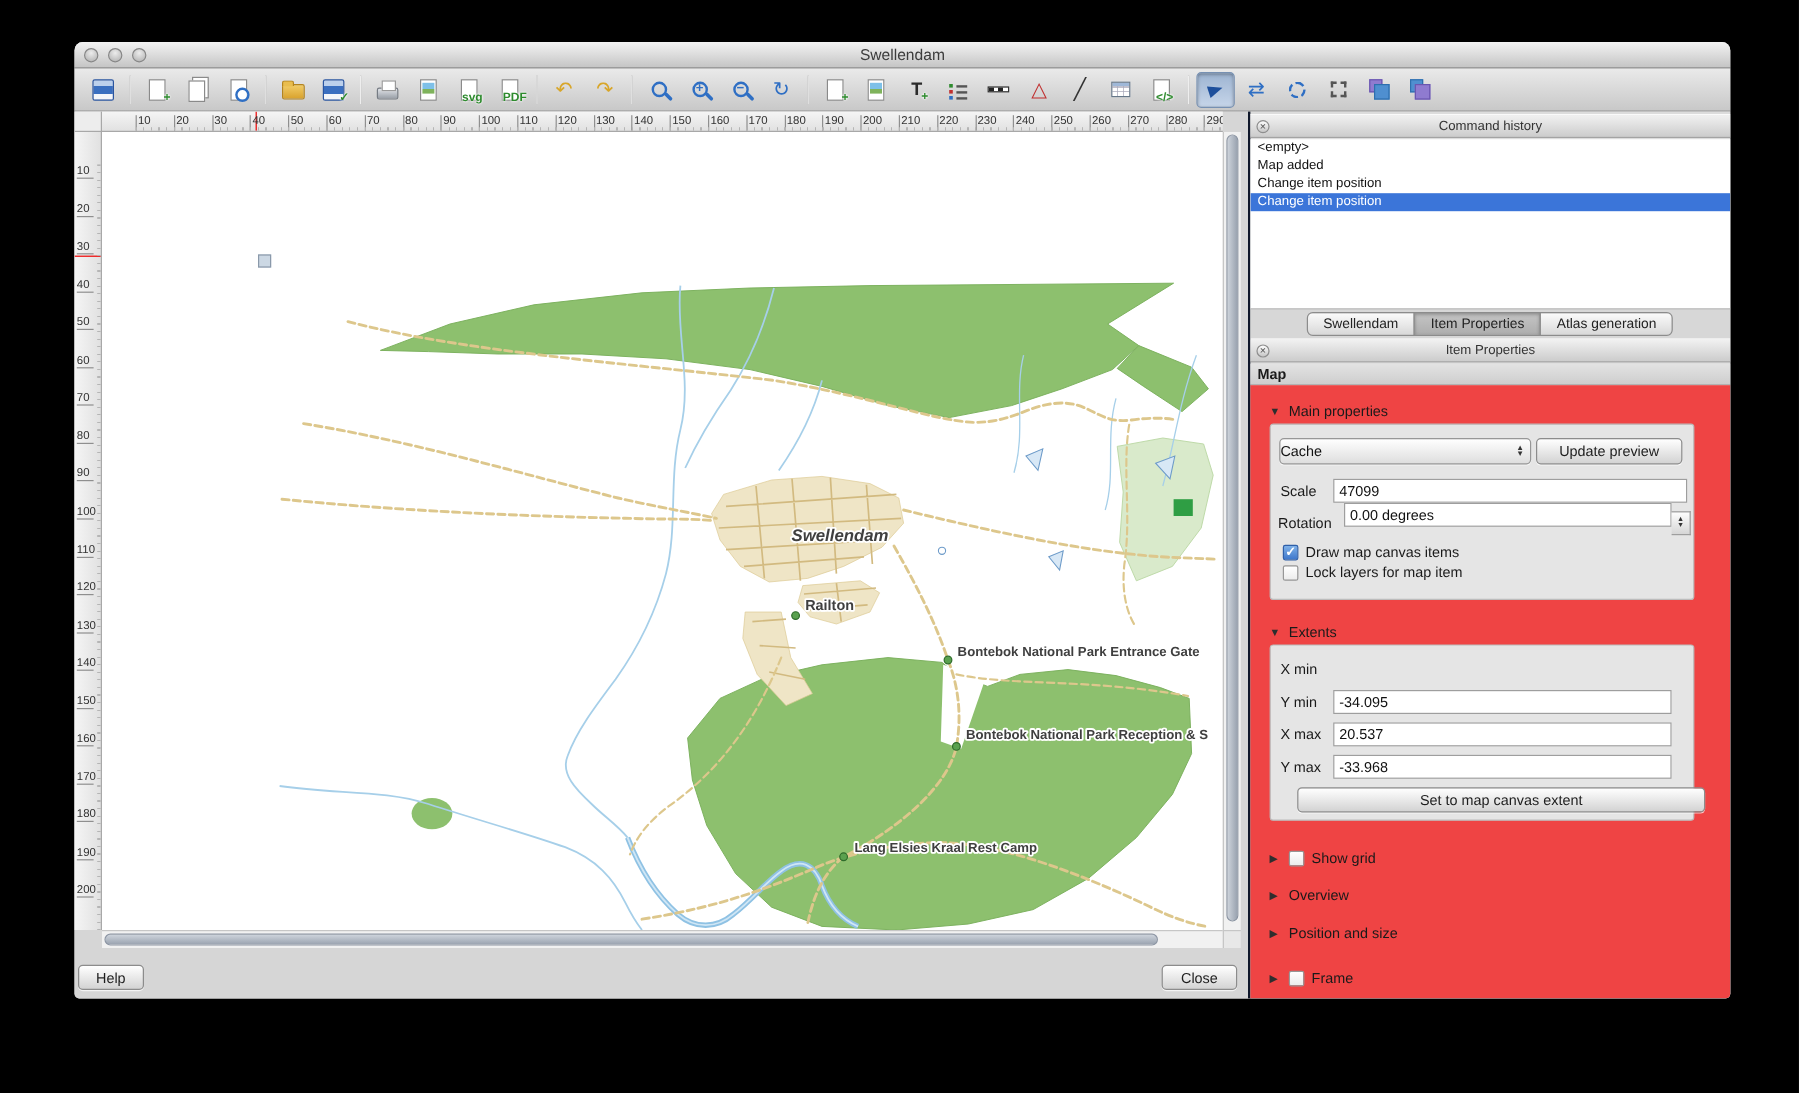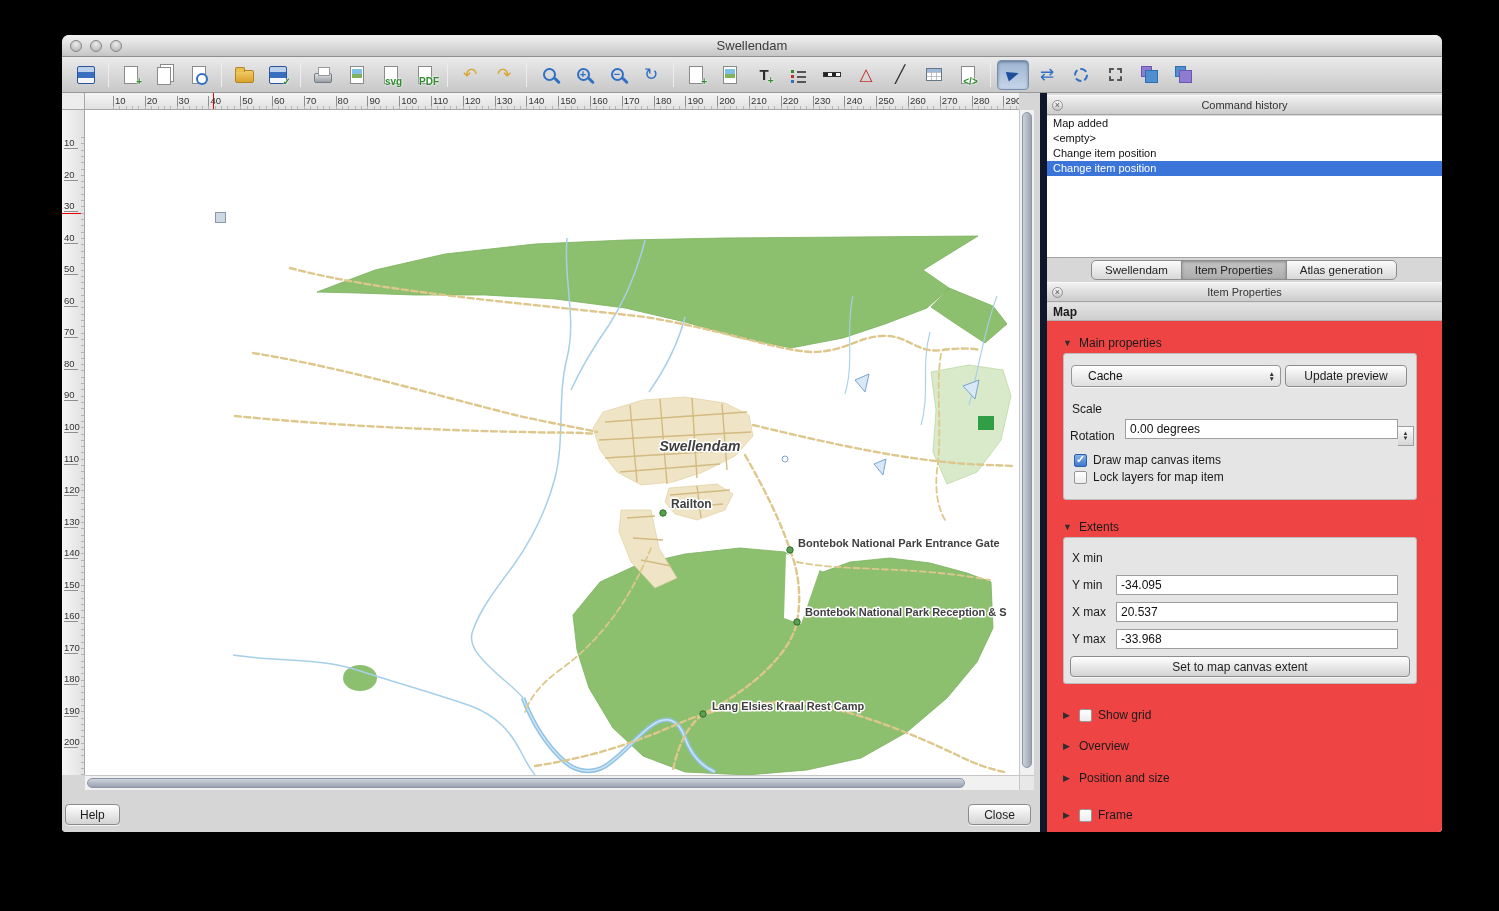--- a/index.html
+++ b/index.html
@@ -65,21 +65,21 @@
   #small-item{position:absolute;left:130px;top:102px;width:11px;height:11px;background:#ccd8e4;border:1px solid #8a99aa;}
   #vscroll{position:absolute;left:957px;top:17px;width:15px;height:665px;background:#f1f1f1;border-left:1px solid #c6c6c6;}
   .vthumb{position:absolute;left:2px;top:2px;width:10px;height:656px;background:linear-gradient(90deg,#cdd3db,#9aa3b0);border:1px solid #8d96a4;border-radius:6px;}
   #hscroll{position:absolute;left:23px;top:682px;width:934px;height:15px;background:#f1f1f1;border-top:1px solid #c6c6c6;}
   .hthumb{position:absolute;left:2px;top:2px;width:878px;height:10px;background:linear-gradient(#cdd3db,#9aa3b0);border:1px solid #8d96a4;border-radius:6px;}
   #scroll-corner{position:absolute;left:957px;top:682px;width:15px;height:15px;background:#e8e8e8;border-left:1px solid #c6c6c6;border-top:1px solid #c6c6c6;}
   .macbtn{height:21px;padding:0 14px;background:linear-gradient(#ffffff,#d3d3d3);border:1px solid #8c8c8c;border-radius:4px;font-size:12px;color:#1d1d1d;display:inline-flex;align-items:center;justify-content:center;box-shadow:0 1px 0 rgba(255,255,255,.7);}
   #help-btn{position:absolute;left:3px;top:711px;}
   #close-btn{position:absolute;left:906px;top:711px;width:63px;}
   
-  #right-panel{position:absolute;left:978px;top:0;width:402px;height:739px;background:#dcdcdc;border-left:7px solid #0f172a;}
+  #right-panel{position:absolute;left:978px;top:0;width:402px;height:739px;background:#dcdcdc;border-left:2px solid #0f172a;}
   .phdr{position:absolute;left:0;right:0;height:20px;background:linear-gradient(#f1f1f1,#cccccc);border-top:1px solid #fafafa;border-bottom:1px solid #a3a3a3;text-align:center;font-size:11px;color:#333;line-height:19px;}
   .pclose{position:absolute;left:5px;top:4px;width:11px;height:11px;border-radius:50%;background:linear-gradient(#fdfdfd,#c6c6c6);border:1px solid #8e8e8e;font-size:9px;line-height:9px;text-align:center;color:#555;}
   .pclose::after{content:'×';position:absolute;left:0;right:0;top:-0.5px;}
   #ch-header{top:2px;}
   #ch-list{position:absolute;left:0;right:0;top:23px;height:142px;background:#fff;border-bottom:1px solid #a3a3a3;overflow:hidden;}
   .chrow{height:15px;line-height:15px;font-size:11px;padding-left:6px;color:#111;white-space:nowrap;}
   .chrow.sel{background:#3b75d9;color:#fff;}
   #tabs-row{position:absolute;left:0;right:0;top:165px;height:24px;display:flex;align-items:center;justify-content:center;background:#d7d7d7;}
   .tab{height:20px;padding:0 13px;font-size:11.5px;line-height:19px;border:1px solid #8c8c8c;background:linear-gradient(#fbfbfb,#d8d8d8);margin-left:-1px;color:#222;}
   .tab:first-child{border-radius:5px 0 0 5px;}
@@ -88,32 +88,32 @@
   #ip-header{top:189px;}
   #map-label{position:absolute;left:0;right:0;top:210px;height:18px;line-height:18px;padding-left:6px;font-size:12px;font-weight:700;color:#1a1a1a;background:linear-gradient(#e3e3e3,#cecece);border-bottom:1px solid #b2b2b2;}
   #props{position:absolute;left:0;right:0;top:228px;bottom:0;background:#ef4444;overflow:hidden;}
   .secrow{position:absolute;left:16px;height:16px;display:flex;align-items:center;gap:6px;font-size:12px;color:#1a1a1a;}
   .disc{width:10px;font-size:9px;color:#2e2e2e;}
   .disc.open::before{content:'▼';}
   .disc.closed::before{content:'▶';}
   .gbox{position:absolute;left:16px;width:354px;height:147px;background:#e5e5e5;border:1px solid #bcbcbc;border-radius:3px;}
   .flabel{position:absolute;font-size:12px;color:#1a1a1a;line-height:20px;}
   .tin{position:absolute;height:20px;border:1px solid #9e9e9e;background:#fff;font-size:12px;padding:0 4px;color:#111;font-family:"Liberation Sans",sans-serif;}
-  .popup{position:absolute;display:flex;align-items:center;border:1px solid #979797;border-radius:4px;background:linear-gradient(#ffffff,#dedede);font-size:12px;color:#111;padding:0 5px 0 16px;box-shadow:0 1px 0 rgba(255,255,255,.6);}
+  .popup{position:absolute;display:flex;align-items:center;border:1px solid #979797;border-radius:4px;background:linear-gradient(#ffffff,#dedede);font-size:12px;color:#111;padding:0 5px 0 0;box-shadow:0 1px 0 rgba(255,255,255,.6);}
   .popup .arrows{margin-left:auto;display:flex;flex-direction:column;align-items:center;font-size:6.5px;line-height:5.5px;color:#333;padding-left:5px;}
   .popup .arrows i::before{content:'▲';font-style:normal;}
   .popup .arrows i + i::before{content:'▼';}
   .spinbox{position:absolute;width:16px;height:20px;border:1px solid #9e9e9e;border-left:none;background:linear-gradient(#fdfdfd,#d6d6d6);display:flex;flex-direction:column;align-items:center;justify-content:center;font-size:6px;line-height:5.5px;color:#333;}
   .spinbox i::before{content:'▲';font-style:normal;}
   .spinbox i + i::before{content:'▼';}
   .cb{width:13px;height:13px;border:1px solid #979797;background:linear-gradient(#fff,#ececec);border-radius:2px;position:relative;flex:0 0 auto;}
   .cb.checked{background:linear-gradient(#7fb1e8,#3f78cc);border-color:#2f5fa8;}
   .cb.checked::after{content:'✓';position:absolute;left:1px;top:-2px;color:#fff;font-size:11px;font-weight:700;}
   .cbabs{position:absolute;}
-  .setbtn{position:absolute;left:6px;top:118px;width:340px;}
+  .setbtn{position:absolute;left:22px;top:118px;width:340px;}
   .updbtn{position:absolute;left:221px;top:11px;width:122px;height:22px;}
   .lbl{fill:#3f3f3f;font-weight:700;paint-order:stroke;stroke:#ffffff;stroke-width:3px;stroke-linejoin:round;font-family:"Liberation Sans",sans-serif;}
   .town{font-size:14px;font-style:italic;}
   .sub{font-size:12px;}
   .poi{font-size:11px;}
 </style>
 </head>
 <body>
 
 <div id="window">
@@ -411,22 +411,22 @@
       <div id="help-btn" class="macbtn">Help</div>
       <div id="close-btn" class="macbtn">Close</div>
     </div>
 
     <div id="right-panel">
       <div id="ch-header" class="phdr">
         <div class="pclose"></div>
         <span>Command history</span>
       </div>
       <div id="ch-list">
+          <div class="chrow">&lt;empty&gt;</div>
           <div class="chrow">Map added</div>
-          <div class="chrow">&lt;empty&gt;</div>
           <div class="chrow">Change item position</div>
           <div class="chrow sel">Change item position</div>
         </div>
 
       <div id="tabs-row">
           <div class="tab">Swellendam</div>
           <div class="tab active">Item Properties</div>
           <div class="tab">Atlas generation</div>
         </div>
 
@@ -444,20 +444,21 @@
         <div class="gbox" style="top:32px">
           <div class="popup" style="left:7px;top:11px;width:210px;height:22px">
             <span>Cache</span>
             <span class="arrows">
                 <i></i>
                 <i></i>
               </span>
           </div>
           <div class="macbtn updbtn">Update preview</div>
           <div class="flabel" style="left:8px;top:45px">Scale</div>
+          <input class="tin" style="left: 52px; top: 45px; width: 295px;" readonly="" value="47099">
           <div class="flabel" style="left:6px;top:72px">Rotation</div>
           <input class="tin" style="left: 61px; top: 65px; width: 273px;" readonly="" value="0.00 degrees">
           <div class="spinbox" style="left:334px;top:72px">
               <i></i>
               <i></i>
             </div>
           <div class="cb cbabs checked" style="left:10px;top:100px"></div>
           <div class="flabel" style="left:29px;top:96px">Draw map canvas items</div>
           <div class="cb cbabs" style="left:10px;top:117px"></div>
           <div class="flabel" style="left:29px;top:113px">Lock layers for map item</div>

